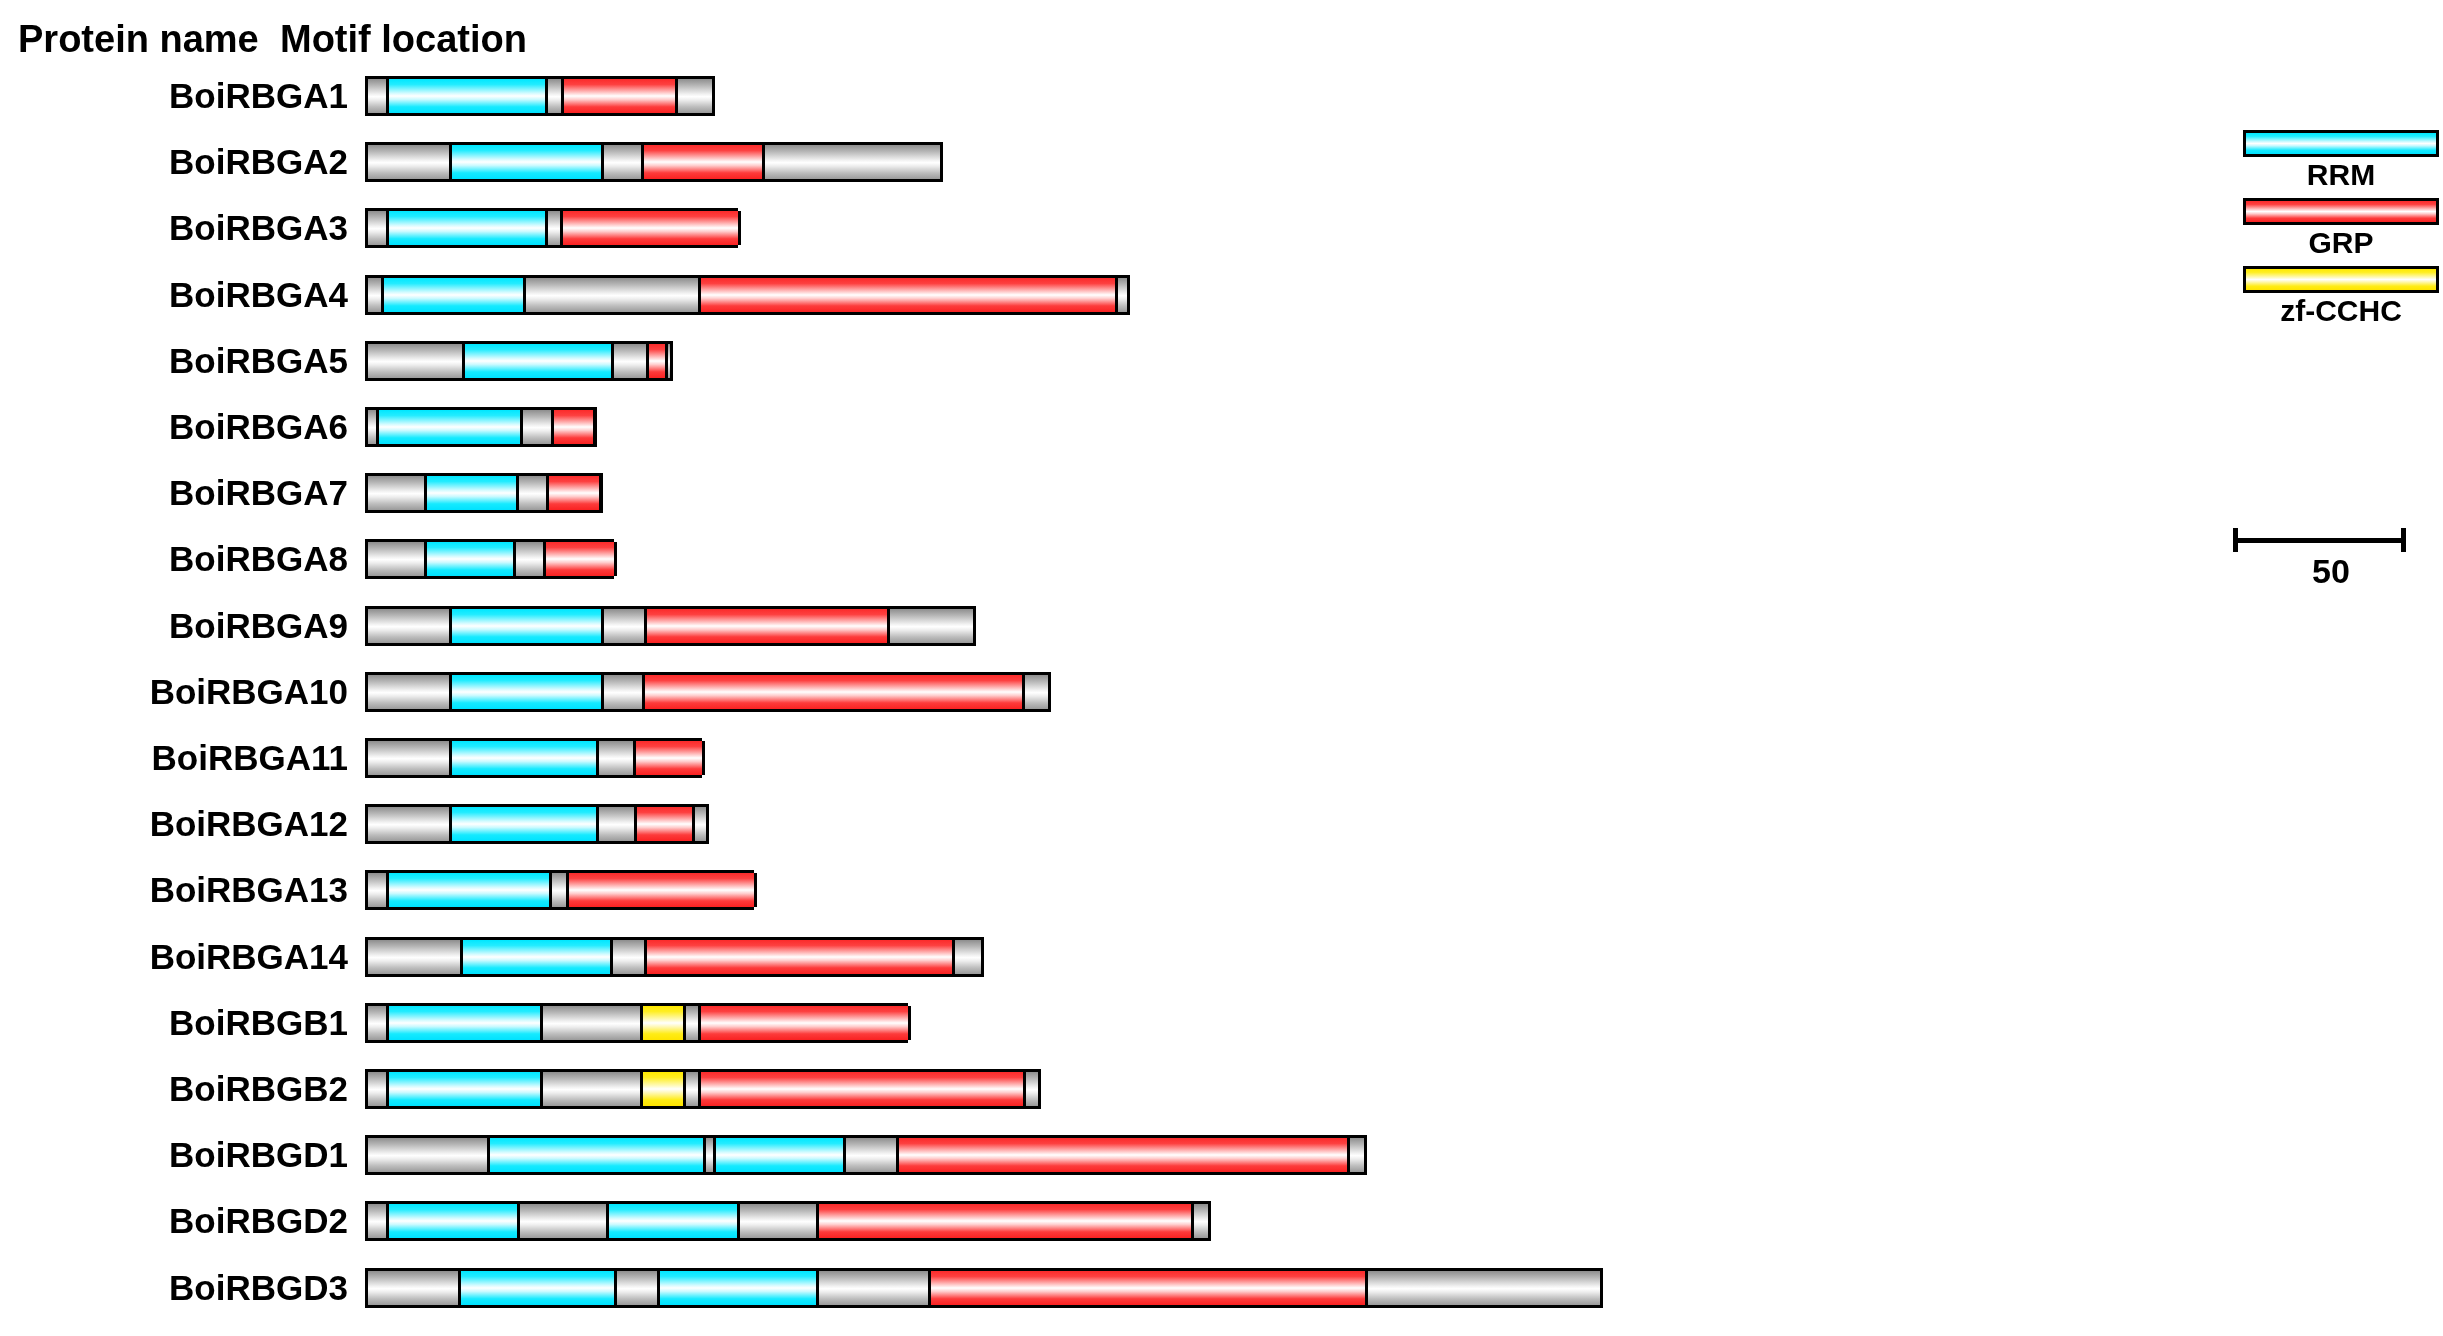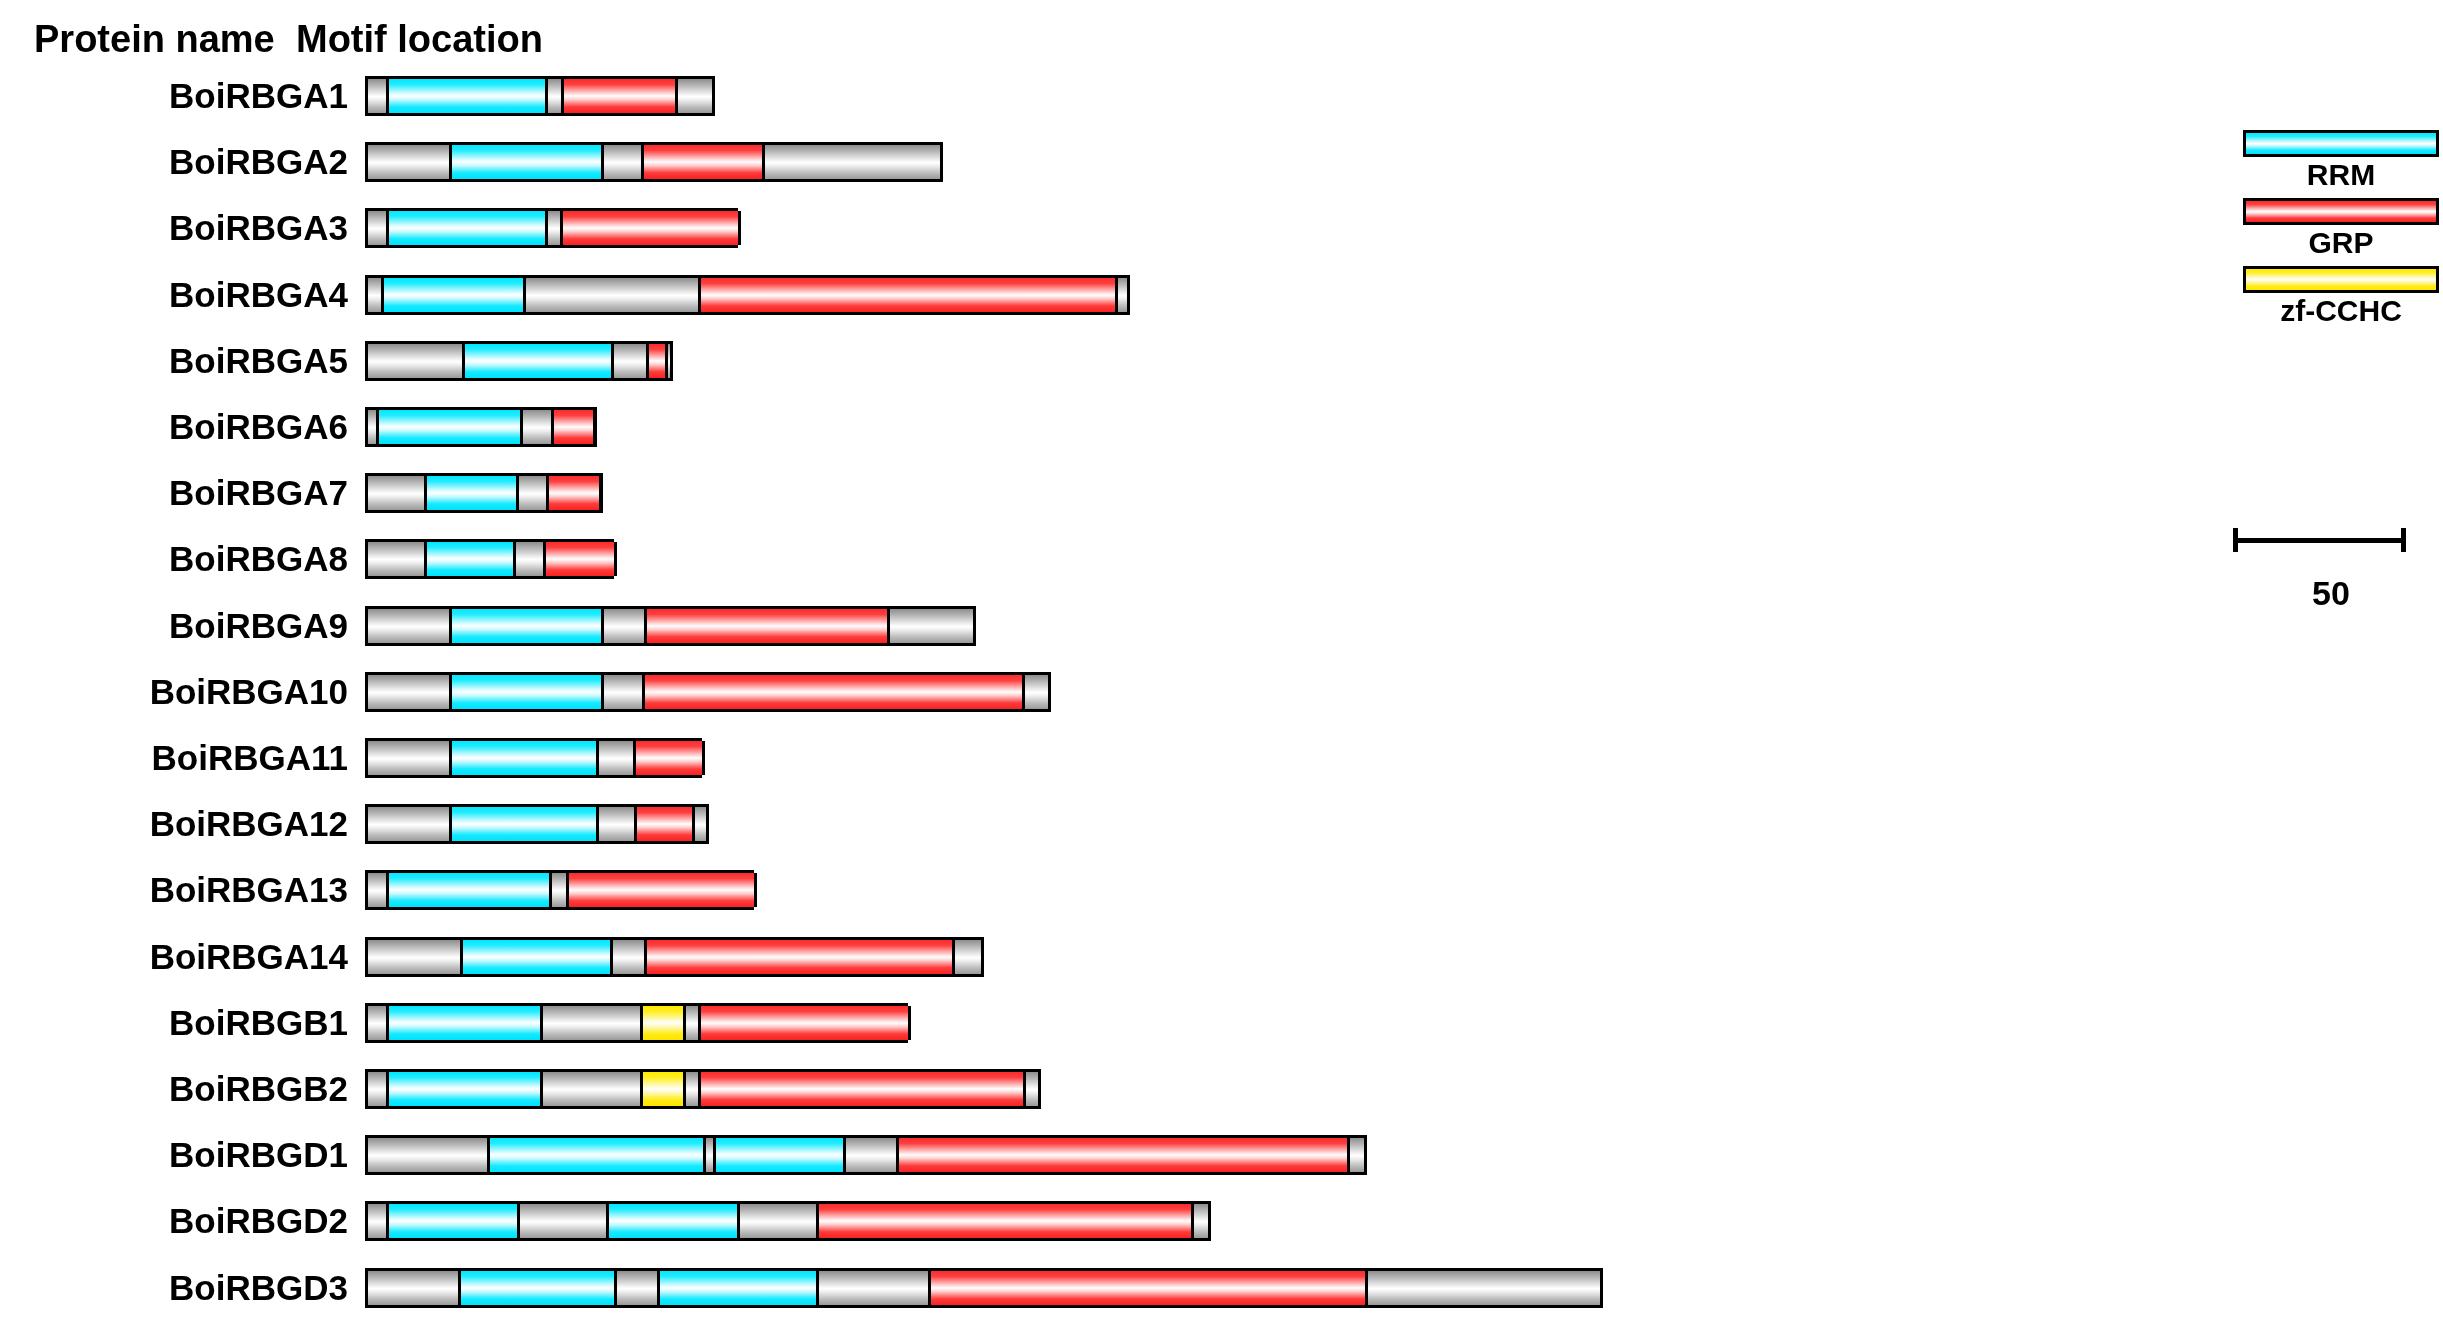--- a/index.html
+++ b/index.html
@@ -1,21 +1,21 @@
 <!DOCTYPE html>
 <html><head>
 <meta charset="utf-8">
 <style>
   html,body{margin:0;padding:0;background:#ffffff;}
   body{
     width:2443px;height:1336px;position:relative;overflow:hidden;
     font-family:"Liberation Sans","DejaVu Sans",sans-serif;
     -webkit-font-smoothing:antialiased;
   }
-  .hdr{position:absolute;font-weight:bold;color:#000;white-space:nowrap;margin-left:16px;}
+  .hdr{position:absolute;font-weight:bold;color:#000;white-space:nowrap;}
   #hdr-protein-name{left:18px;top:18px;font-size:38px;}
   #hdr-motif-location{left:280px;top:18px;font-size:38px;}
 
   
   .row{position:absolute;left:0;height:46px;}
   .rowname{
     position:absolute;left:0;width:348px;top:50%;transform:translateY(-50%);
     text-align:right;font-size:35px;font-weight:bold;color:#000;white-space:nowrap;
   }
   .track{
@@ -55,21 +55,21 @@
     line-height:36px;white-space:nowrap;
   }
   .legend-block{margin-bottom:5px;}
 
   #scale-wrap{position:absolute;left:2233px;top:528px;width:196px;}
   #scale-bar{position:relative;height:24px;}
   #scale-bar .sline{position:absolute;left:0;right:0;top:10px;height:5px;background:#000;}
   #scale-bar .scap{position:absolute;top:0;width:5px;height:24px;background:#000;}
   #scale-bar .scap.l{left:0;}
   #scale-bar .scap.r{right:0;}
-  #scale-value{text-align:center;font-size:34px;font-weight:bold;color:#000;margin-top:22px;}
+  #scale-value{text-align:center;font-size:34px;font-weight:bold;color:#000;margin-top:0;}
 </style>
 </head>
 <body>
 
 <div id="hdr-protein-name" class="hdr">Protein name</div>
 <div id="hdr-motif-location" class="hdr">Motif location</div>
 
 <div id="rows">
     <div class="row" style="top: 73px;">
       <div class="rowname">BoiRBGA1</div>

